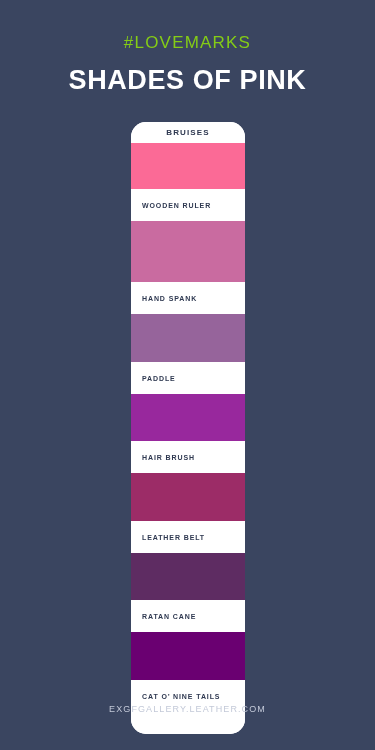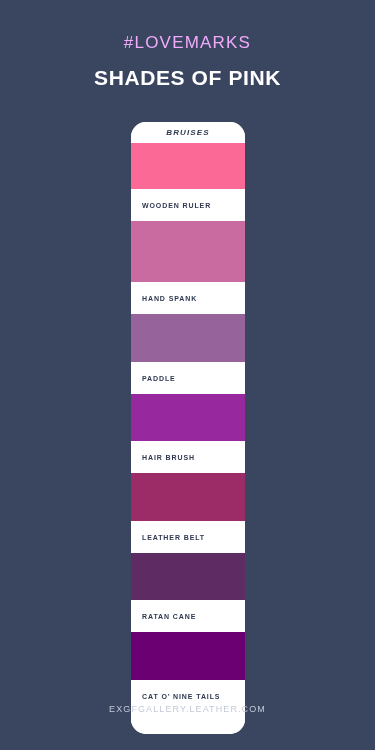--- a/index.html
+++ b/index.html
@@ -16,30 +16,30 @@
     position:relative;
   }
 
   
   .header {
     padding-top:34px;
     text-align:center;
   }
 
   .kicker {
-    color:#f0abfc;
+    color:#84cc16;
     font-size:17px;
     font-weight:400;
     letter-spacing:1.2px;
     line-height:1;
   }
 
   .title {
     color:#ffffff;
-    font-size:21px;
+    font-size:27px;
     font-weight:bold;
     letter-spacing:0.6px;
     line-height:1;
     margin-top:16px;
   }
 
   
   .card {
     position:absolute;
     left:131px;
@@ -49,21 +49,20 @@
     border-radius:15px;
     overflow:hidden;
   }
 
   .card-header {
     height:21px;
     display:flex;
     align-items:center;
     justify-content:center;
     background:#ffffff;
-    font-style:italic;
   }
 
   .card-header-text {
     color:#2e3850;
     font-size:8px;
     font-weight:bold;
     letter-spacing:1.1px;
   }
 
   .swatch {

